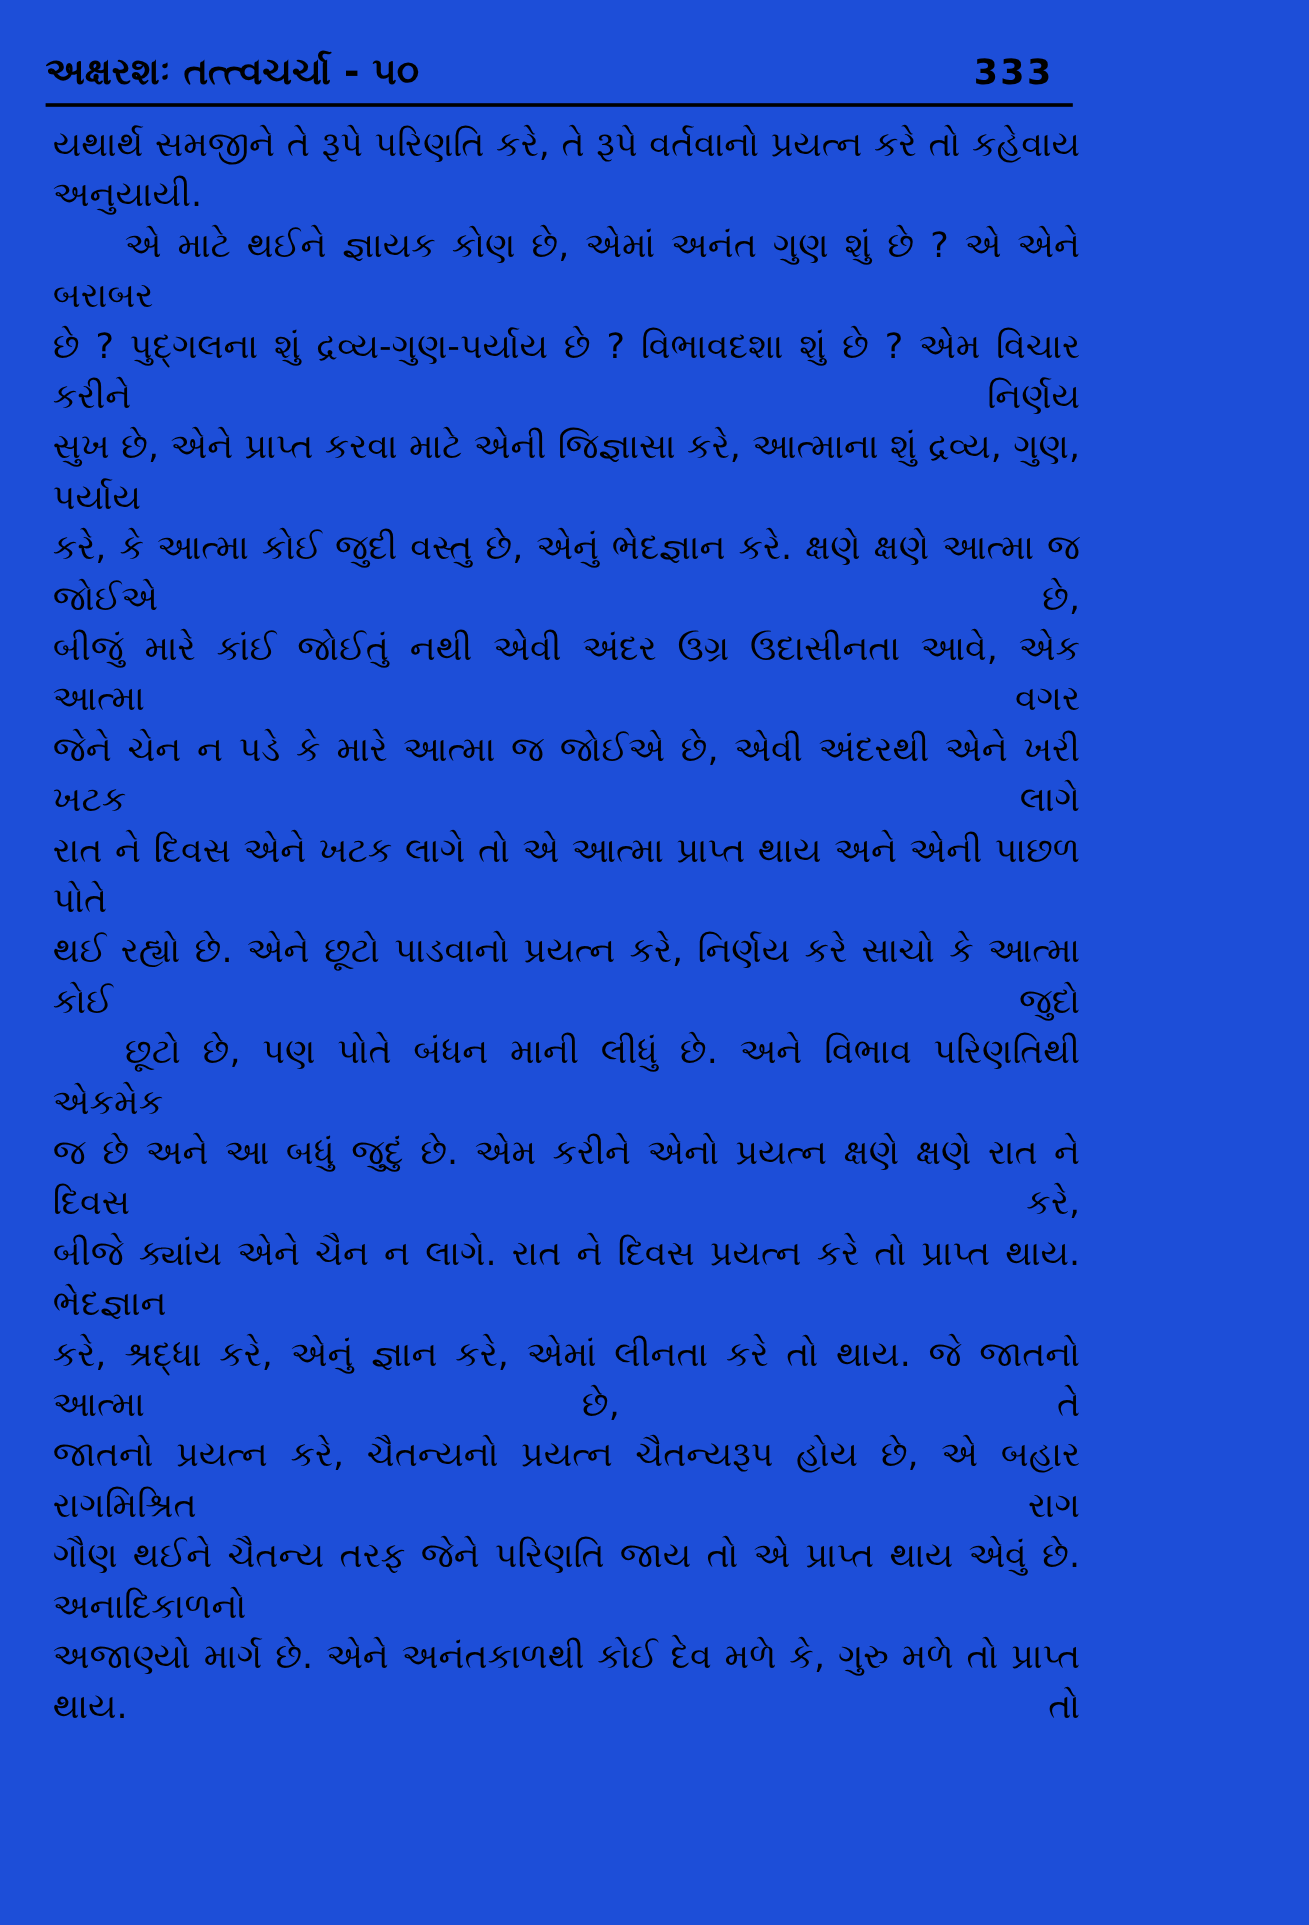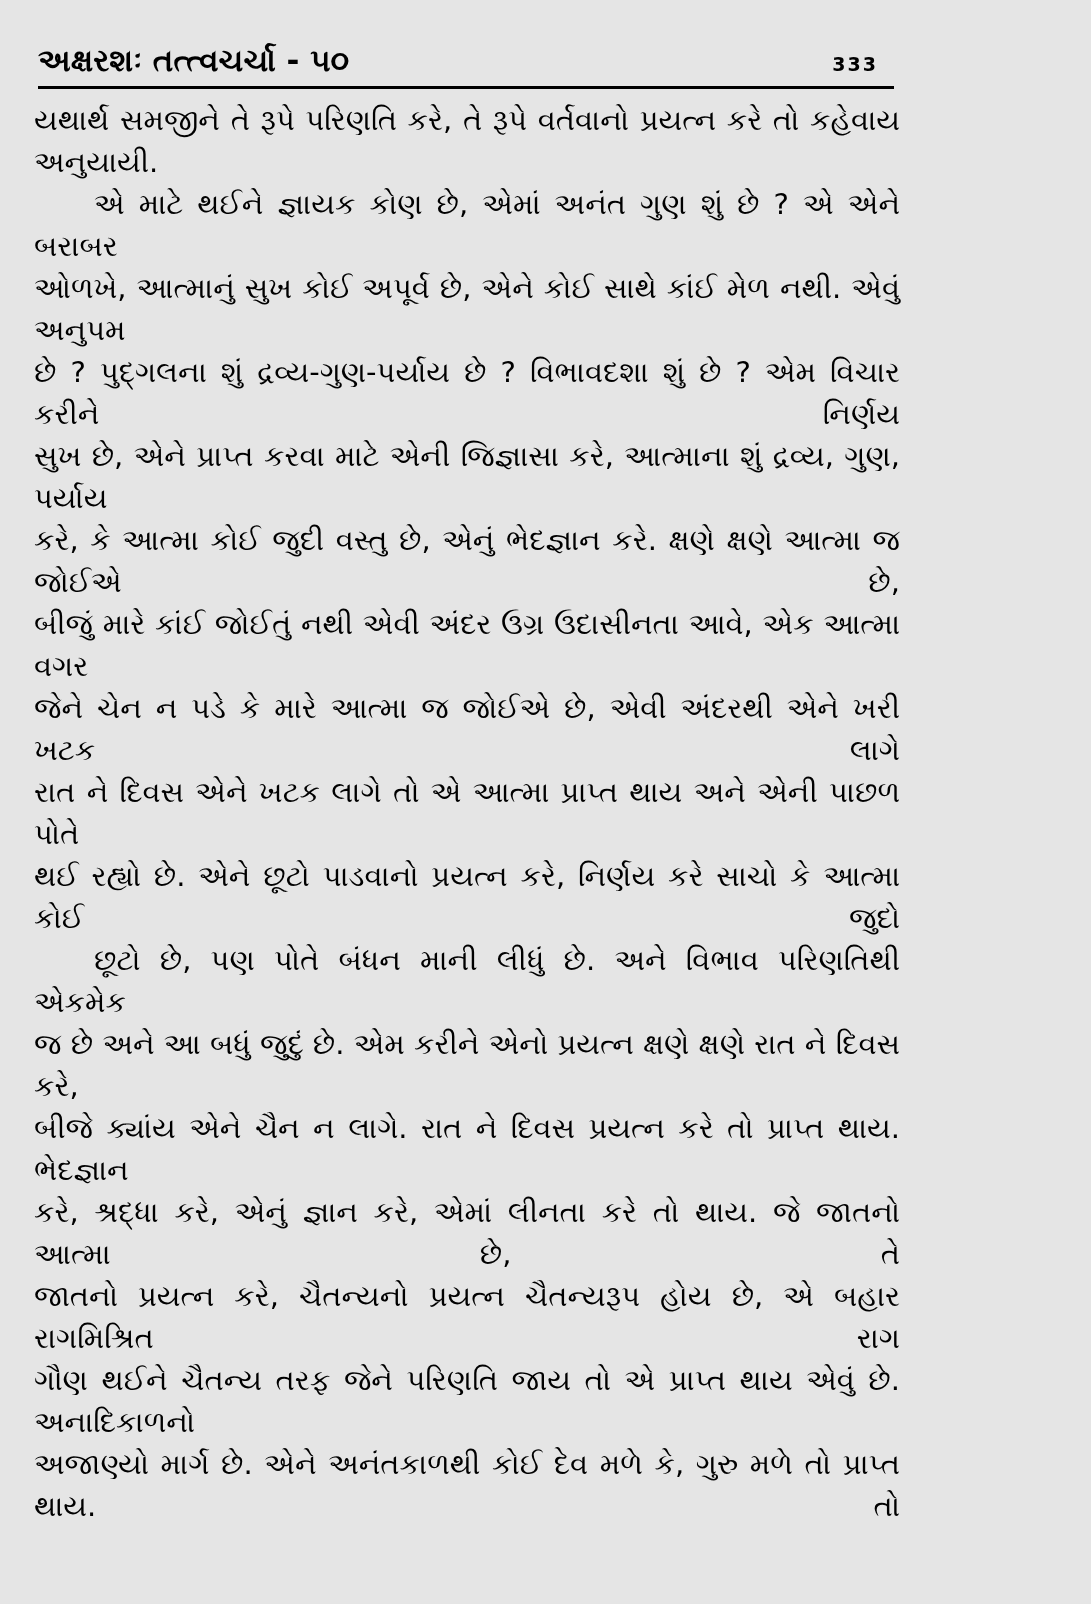--- a/index.html
+++ b/index.html
@@ -4,42 +4,42 @@
 <style>
   html, body {
     margin: 0;
     padding: 0;
     background: #ffffff;
   }
   .page {
     position: relative;
     width: 1091px;
     height: 1604px;
-    background: #e5e5e5;
+    background: #1d4ed8;
     color: #000000;
     overflow: hidden;
   }
   .page-header {
     position: absolute;
     left: 38px;
     top: 40px;
     width: 856px;
     display: flex;
     justify-content: space-between;
     align-items: baseline;
     font-family: "DejaVu Sans", sans-serif;
     font-weight: bold;
   }
   .chapter-title {
     font-size: 31px;
     line-height: 40px;
     white-space: nowrap;
   }
   .page-number {
-    font-size: 19px;
+    font-size: 29px;
     letter-spacing: 2px;
     padding-right: 16px;
     text-align: right;
   }
   .header-divider {
     position: absolute;
     left: 38px;
     top: 86px;
     width: 856px;
     height: 3px;
@@ -56,20 +56,21 @@
     font-weight: 500;
   }
   .paragraph {
     margin: 0;
   }
   .line {
     text-align: justify;
     text-align-last: justify;
     white-space: normal;
     min-height: 42px;
+    margin-left: 10px;
   }
   .line.indent {
     text-indent: 60px;
   }
   .line.endline {
     text-align-last: left;
   }
 </style>
 </head>
 <body>
@@ -80,21 +81,20 @@
     <span class="page-number">333</span>
   </header>
   <div class="header-divider"></div>
   <main class="page-body">
       <div class="paragraph">
         <div class="line">યથાર્થ સમજીને તે રૂપે પરિણતિ કરે, તે રૂપે વર્તવાનો પ્રયત્ન કરે તો કહેવાય</div>
         <div class="line endline">અનુયાયી.</div>
       </div>
       <div class="paragraph">
         <div class="line indent">એ માટે થઈને જ્ઞાયક કોણ છે, એમાં અનંત ગુણ શું છે ? એ એને બરાબર</div>
-        <div class="line">ઓળખે, આત્માનું સુખ કોઈ અપૂર્વ છે, એને કોઈ સાથે કાંઈ મેળ નથી. એવું અનુપમ</div>
         <div class="line">છે ? પુદ્ગલના શું દ્રવ્ય-ગુણ-પર્યાય છે ? વિભાવદશા શું છે ? એમ વિચાર કરીને નિર્ણય</div>
         <div class="line">સુખ છે, એને પ્રાપ્ત કરવા માટે એની જિજ્ઞાસા કરે, આત્માના શું દ્રવ્ય, ગુણ, પર્યાય</div>
         <div class="line">કરે, કે આત્મા કોઈ જુદી વસ્તુ છે, એનું ભેદજ્ઞાન કરે. ક્ષણે ક્ષણે આત્મા જ જોઈએ છે,</div>
         <div class="line">બીજું મારે કાંઈ જોઈતું નથી એવી અંદર ઉગ્ર ઉદાસીનતા આવે, એક આત્મા વગર</div>
         <div class="line">જેને ચેન ન પડે કે મારે આત્મા જ જોઈએ છે, એવી અંદરથી એને ખરી ખટક લાગે</div>
         <div class="line">રાત ને દિવસ એને ખટક લાગે તો એ આત્મા પ્રાપ્ત થાય અને એની પાછળ પોતે</div>
       </div>
       <div class="paragraph">
         <div class="line">થઈ રહ્યો છે. એને છૂટો પાડવાનો પ્રયત્ન કરે, નિર્ણય કરે સાચો કે આત્મા કોઈ જુદો</div>
         <div class="line indent">છૂટો છે, પણ પોતે બંધન માની લીધું છે. અને વિભાવ પરિણતિથી એકમેક</div>

